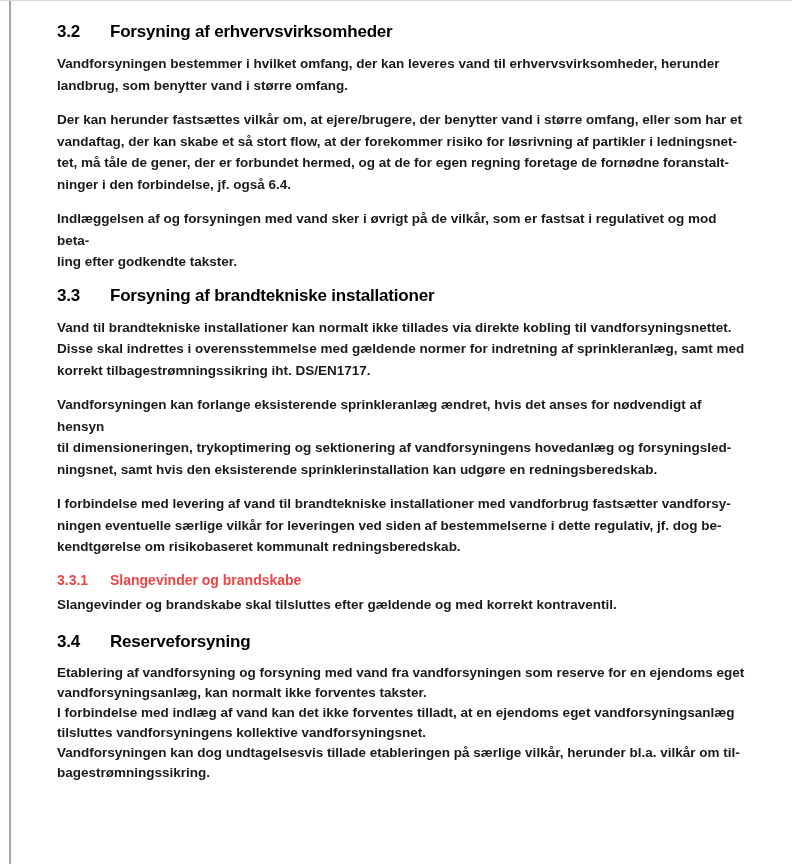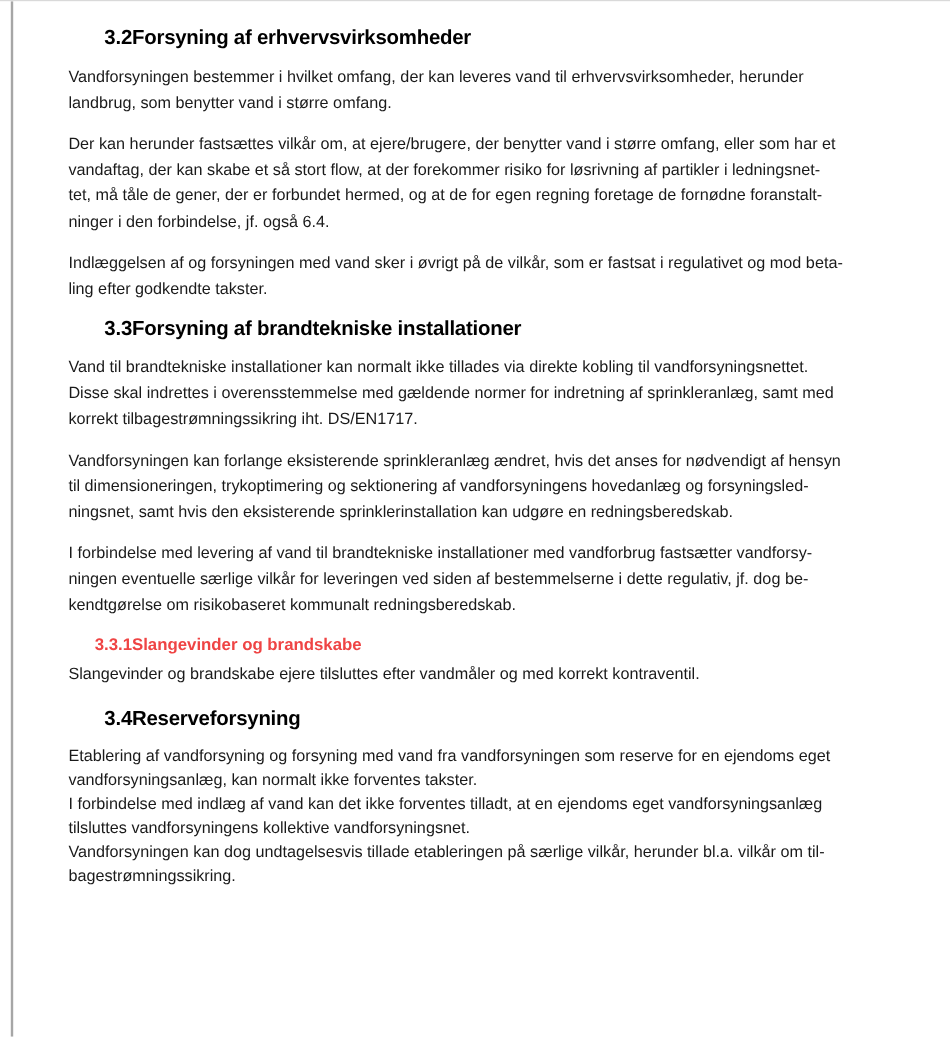--- a/index.html
+++ b/index.html
@@ -45,27 +45,27 @@
   .h2 {
     font-size: 14px;
     font-weight: bold;
     color: #ef4444;
     line-height: 18px;
     margin: 6px 0 5px 0;
   }
   .hnum {
     display: inline-block;
     min-width: 53px;
-    text-align: right;
   }
   p.para {
     font-size: 13.5px;
     line-height: 21.5px;
     margin: 0 0 13px 0;
     white-space: pre-line;
+    font-weight: bold;
   }
   p.para.tight {
     margin: 0;
     line-height: 20px;
   }
 </style>
 </head>
 <body>
 
 <div class="page">
@@ -94,21 +94,21 @@
     <p class="para">Vandforsyningen kan forlange eksisterende sprinkleranlæg ændret, hvis det anses for nødvendigt af hensyn
 til dimensioneringen, trykoptimering og sektionering af vandforsyningens hovedanlæg og forsyningsled-
 ningsnet, samt hvis den eksisterende sprinklerinstallation kan udgøre en redningsberedskab.</p>
     <p class="para">I forbindelse med levering af vand til brandtekniske installationer med vandforbrug fastsætter vandforsy-
 ningen eventuelle særlige vilkår for leveringen ved siden af bestemmelserne i dette regulativ, jf. dog be-
 kendtgørelse om risikobaseret kommunalt redningsberedskab.</p>
 
     <div class="h2">
       <span class="hnum">3.3.1</span><span>Slangevinder og brandskabe</span>
     </div>
-    <p class="para">Slangevinder og brandskabe ejere tilsluttes efter vandmåler og med korrekt kontraventil.</p>
+    <p class="para">Slangevinder og brandskabe skal tilsluttes efter gældende og med korrekt kontraventil.</p>
 
     <div class="h1 sec-34">
       <span class="hnum">3.4</span><span>Reserveforsyning</span>
     </div>
     <p class="para tight">Etablering af vandforsyning og forsyning med vand fra vandforsyningen som reserve for en ejendoms eget
 vandforsyningsanlæg, kan normalt ikke forventes takster.</p>
     <p class="para tight">I forbindelse med indlæg af vand kan det ikke forventes tilladt, at en ejendoms eget vandforsyningsanlæg
 tilsluttes vandforsyningens kollektive vandforsyningsnet.</p>
     <p class="para tight">Vandforsyningen kan dog undtagelsesvis tillade etableringen på særlige vilkår, herunder bl.a. vilkår om til-
 bagestrømningssikring.</p>

